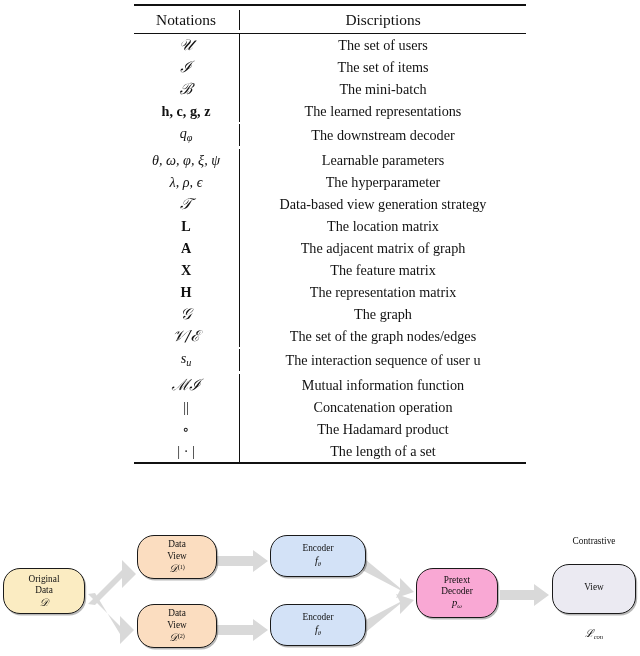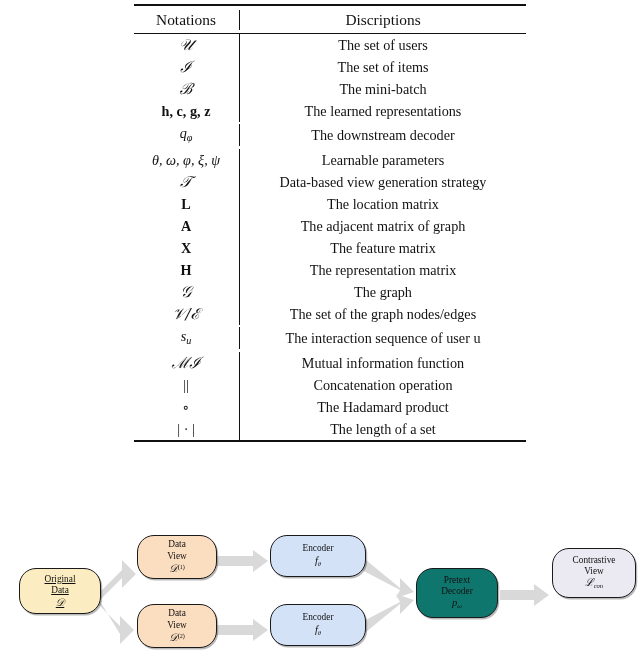--- a/index.html
+++ b/index.html
@@ -101,20 +101,27 @@
           <td>The downstream decoder</td>
         </tr>
         <tr class="row">
           <td class="sym"><span class="it">θ, ω, φ, ξ, ψ</span></td>
           <td>
             <span class="vdiv-body"></span>
           </td>
           <td>Learnable parameters</td>
         </tr>
         <tr class="row">
+          <td class="sym"><span class="it">λ, ρ, ϵ</span></td>
+          <td>
+            <span class="vdiv-body"></span>
+          </td>
+          <td>The hyperparameter</td>
+        </tr>
+        <tr class="row">
           <td class="sym"><span class="cal">𝒯</span></td>
           <td>
             <span class="vdiv-body"></span>
           </td>
           <td>Data-based view generation strategy</td>
         </tr>
         <tr class="row">
           <td class="sym"><span class="bf">L</span></td>
           <td>
             <span class="vdiv-body"></span>
@@ -202,21 +209,21 @@
       <polygon points="88,96 122,62 122,52 136,66 122,80 122,70 95,97"></polygon>
       <polygon points="88,86 120,118 120,108 134,122 120,136 120,126 95,85"></polygon>
       <polygon points="216,48 253,48 253,42 268,53 253,64 253,58 216,58"></polygon>
       <polygon points="216,117 253,117 253,111 268,122 253,133 253,127 216,127"></polygon>
       <polygon points="366,52 400,80 400,70 414,84 396,90 400,82 360,61"></polygon>
       <polygon points="366,124 400,96 400,106 414,92 396,86 400,94 360,115"></polygon>
       <polygon points="500,82 534,82 534,76 549,87 534,98 534,92 500,92"></polygon>
     </g>
   </svg>
   <div id="nodes-layer">
-      <div class="node" style="left: 19px; top: 60px; width: 82px; height: 46px; background: rgb(251, 236, 194); text-decoration: underline;">
+      <div class="node" style="left: 3px; top: 60px; width: 82px; height: 46px; background: rgb(251, 236, 194);">
         <span class="ln">Original</span>
         <span class="ln">Data</span>
         <span class="ln math"><span style="font-family:'DejaVu Serif',serif;font-style:italic;">𝒟</span></span>
       </div>
       <div class="node" style="left: 137px; top: 27px; width: 80px; height: 44px; background: rgb(251, 221, 192);">
         <span class="ln">Data</span>
         <span class="ln">View</span>
         <span class="ln math"><span style="font-family:'DejaVu Serif',serif;font-style:italic;">𝒟</span><span class="msup">(1)</span></span>
       </div>
       <div class="node" style="left: 137px; top: 96px; width: 80px; height: 44px; background: rgb(251, 221, 192);">
@@ -225,24 +232,24 @@
         <span class="ln math"><span style="font-family:'DejaVu Serif',serif;font-style:italic;">𝒟</span><span class="msup">(2)</span></span>
       </div>
       <div class="node" style="left: 270px; top: 27px; width: 96px; height: 42px; background: rgb(211, 226, 247);">
         <span class="ln">Encoder</span>
         <span class="ln math"><span class="math">f</span><span class="msub">θ</span></span>
       </div>
       <div class="node" style="left: 270px; top: 96px; width: 96px; height: 42px; background: rgb(211, 226, 247);">
         <span class="ln">Encoder</span>
         <span class="ln math"><span class="math">f</span><span class="msub">θ</span></span>
       </div>
-      <div class="node" style="left: 416px; top: 60px; width: 82px; height: 50px; background: #0f766e;">
+      <div class="node" style="left: 416px; top: 60px; width: 82px; height: 50px; background: #f9a8d4;">
         <span class="ln">Pretext</span>
         <span class="ln">Decoder</span>
         <span class="ln math"><span class="math">p</span><span class="msub">ω</span></span>
       </div>
-      <div class="node" style="left: 552px; top: 40px; width: 84px; height: 50px; background: rgb(235, 234, 242);">
+      <div class="node" style="left: 552px; top: 56px; width: 84px; height: 50px; background: rgb(235, 234, 242); gap: 35px;">
         <span class="ln">Contrastive</span>
         <span class="ln">View</span>
         <span class="ln math"><span style="font-family:'DejaVu Serif',serif;font-style:italic;">ℒ</span><span class="msub">con</span></span>
       </div>
     </div>
 </div>
 
 </body></html>

